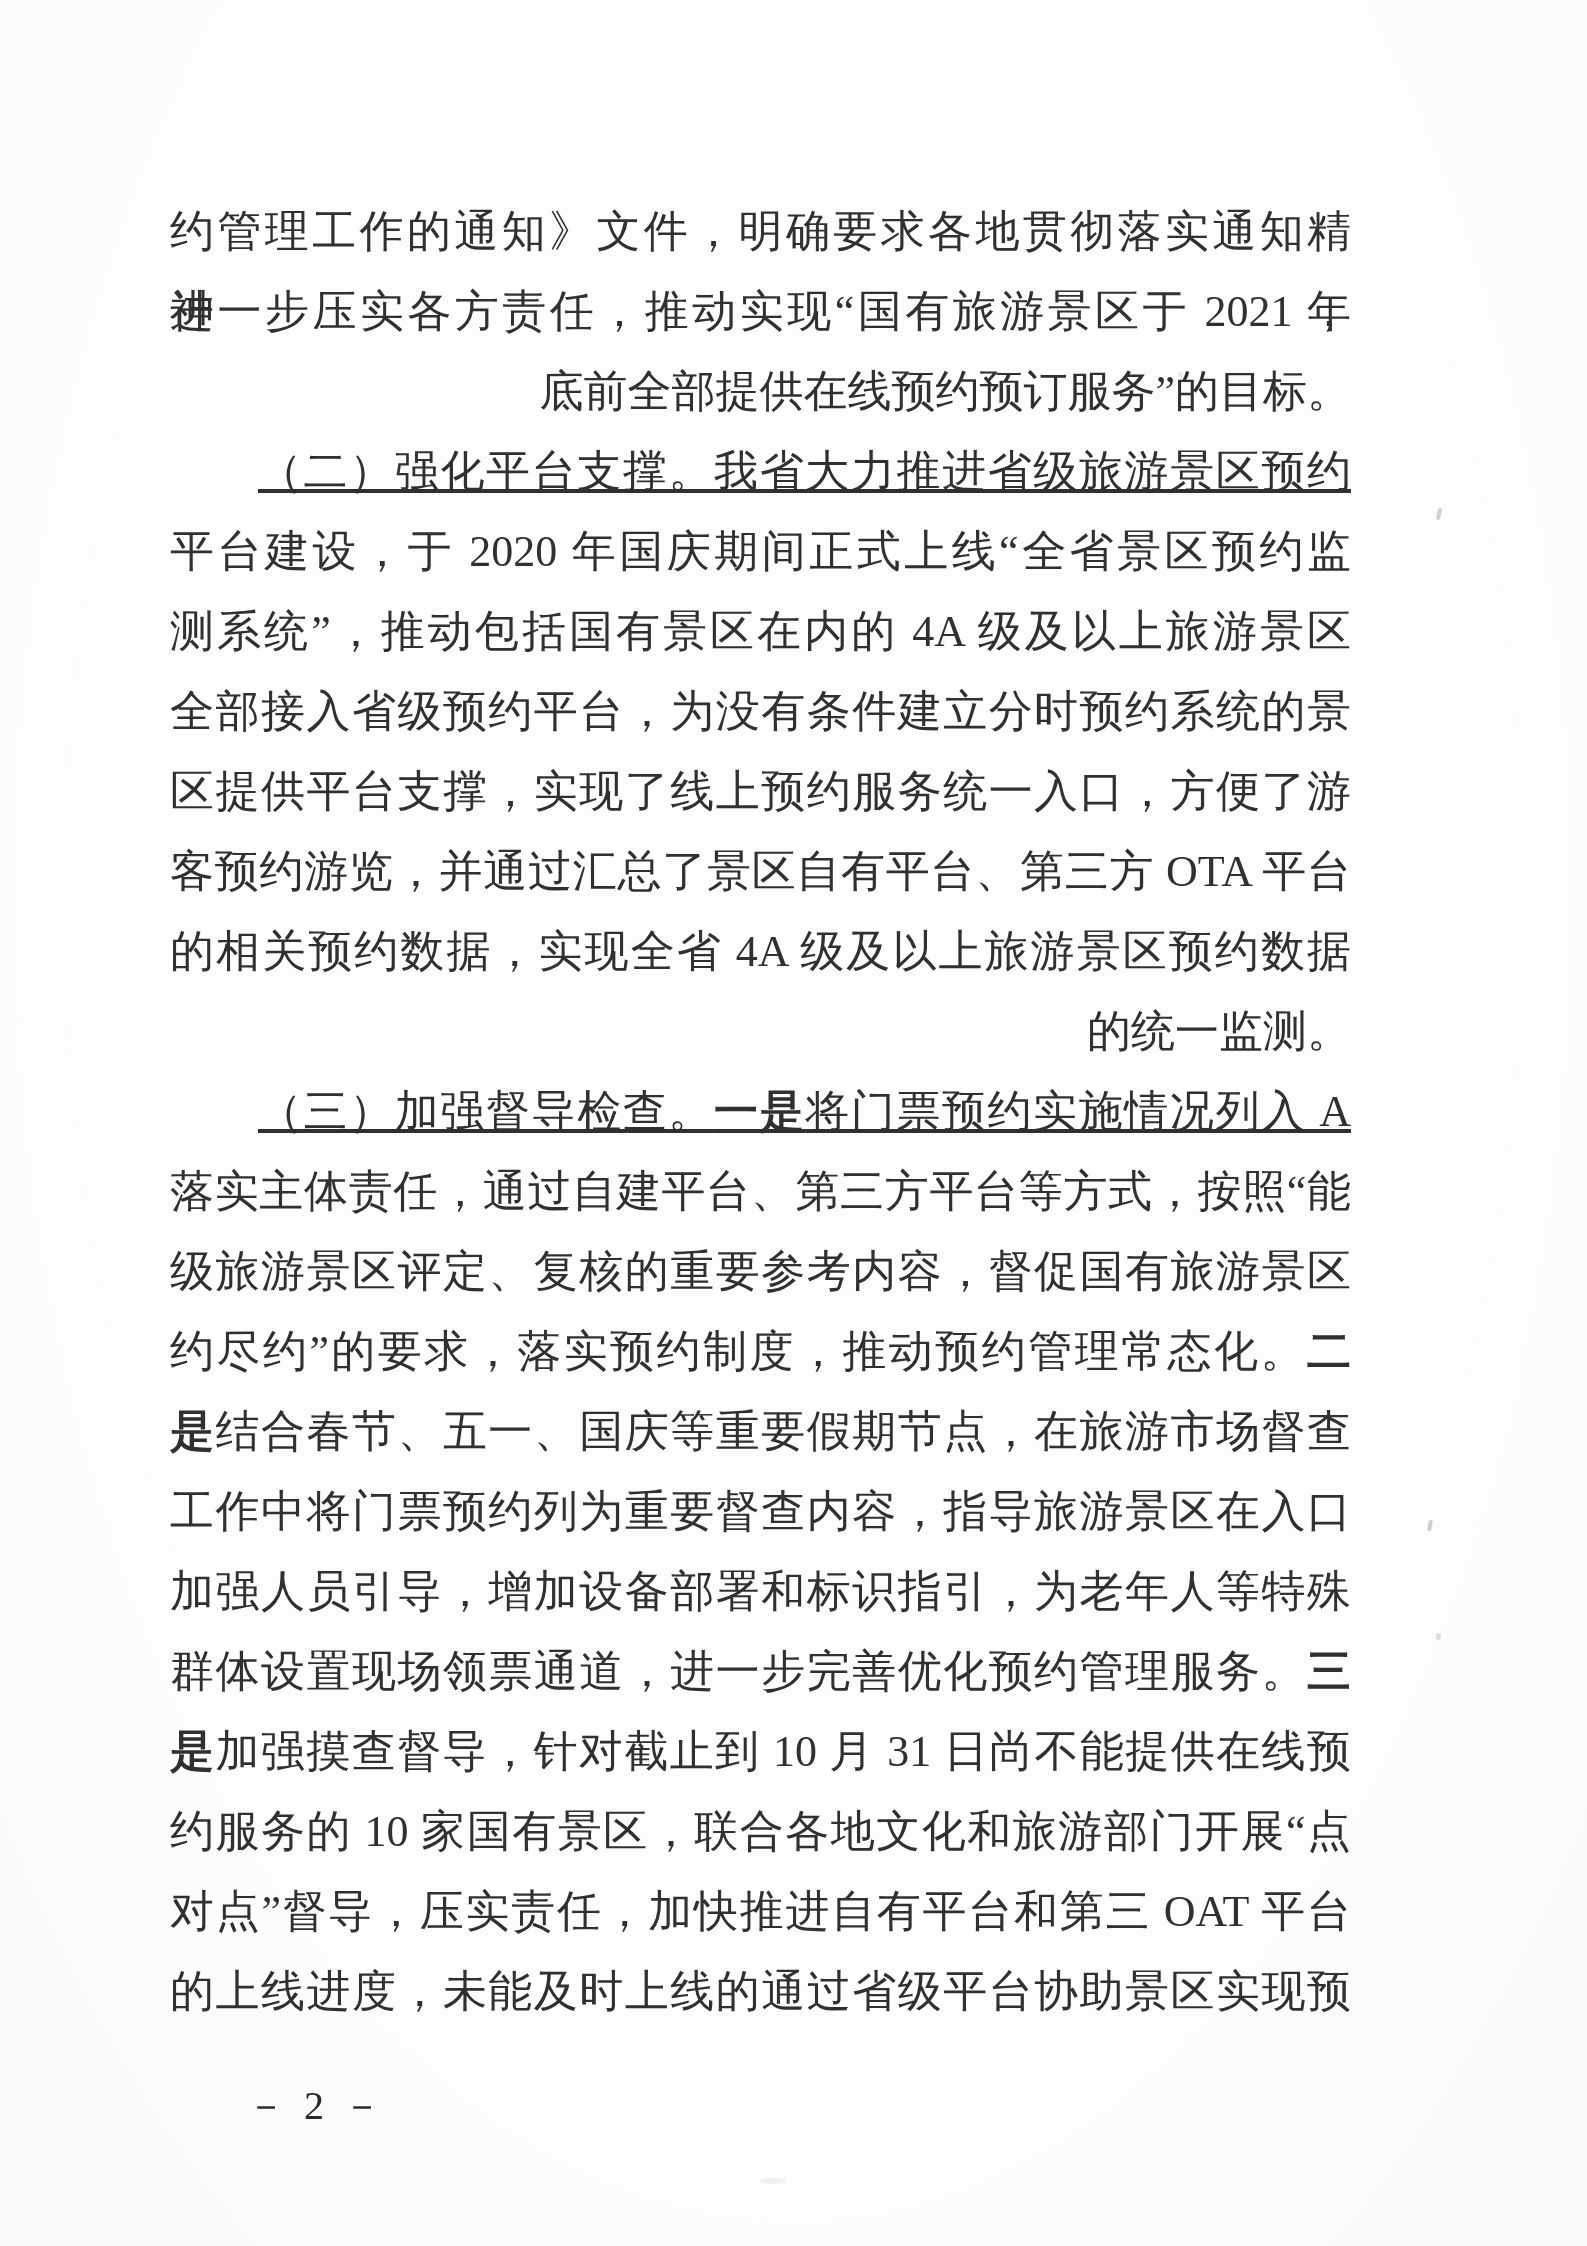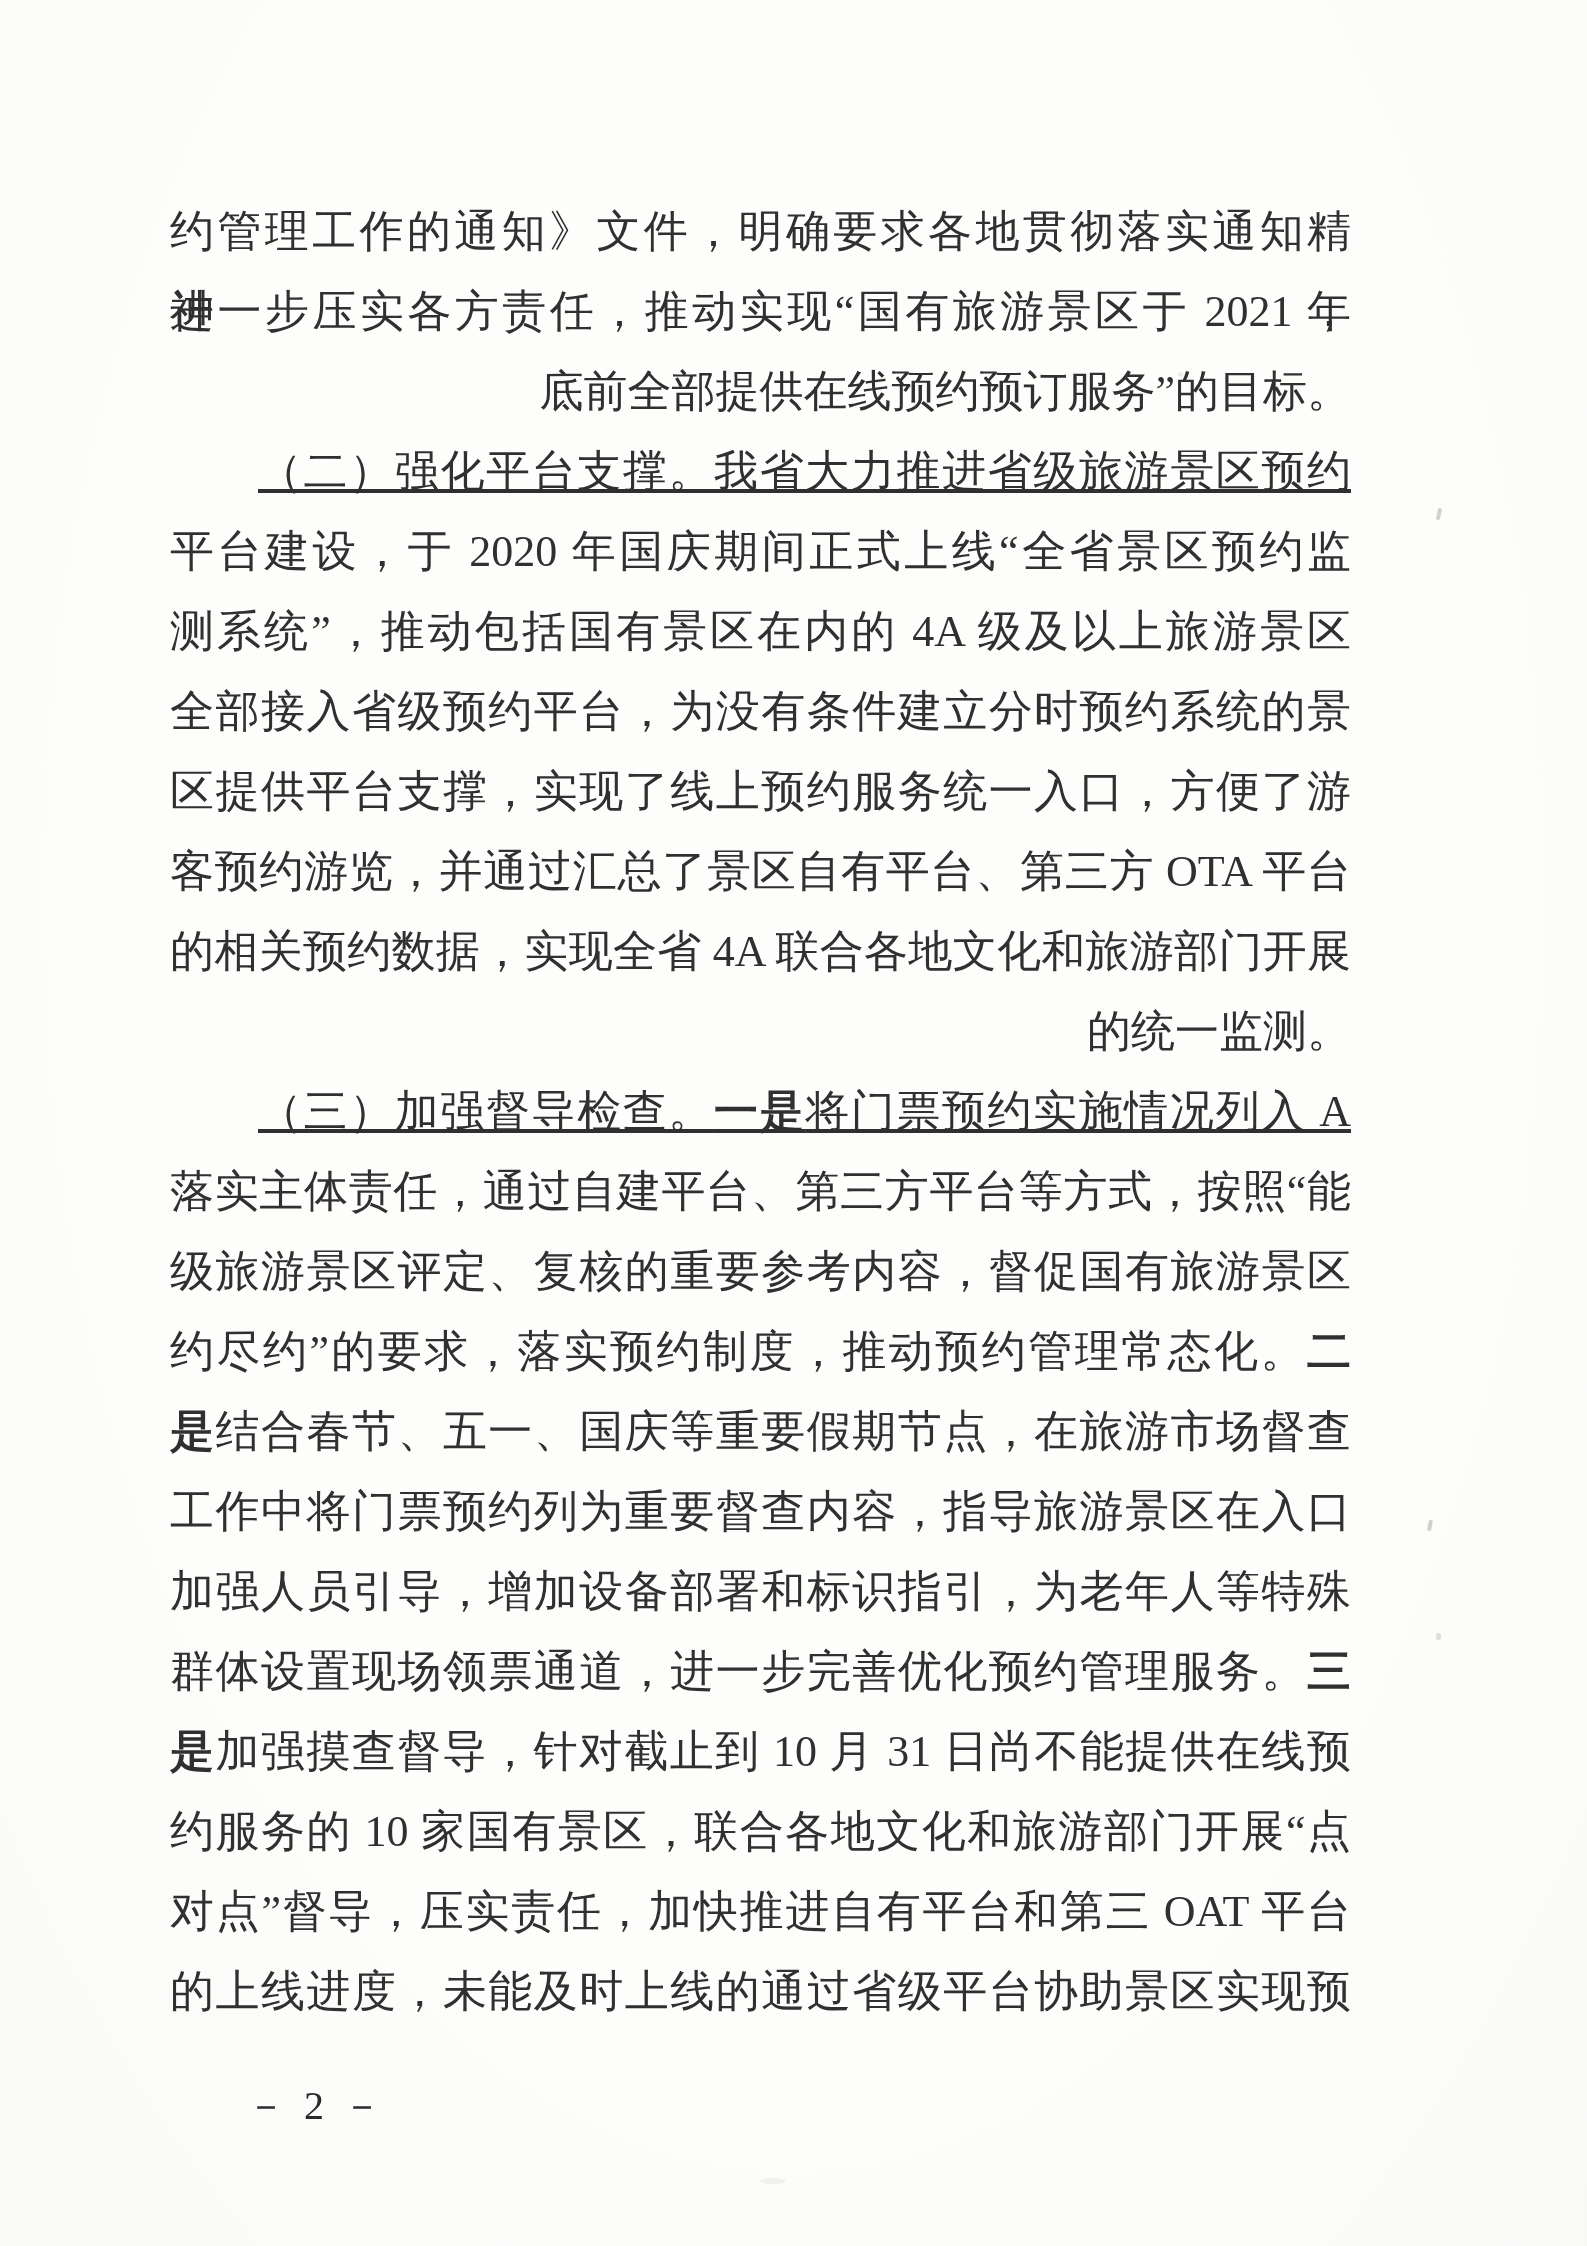--- a/index.html
+++ b/index.html
@@ -69,21 +69,21 @@
   <div class="text-block">
       <div class="line full"><span>约管理工作的通知》文件，明确要求各地贯彻落实通知精神，</span></div>
       <div class="line full"><span>进一步压实各方责任，推动实现“国有旅游景区于 2021 年</span></div>
       <div class="line"><span>底前全部提供在线预约预订服务”的目标。</span></div>
       <div class="line full indent"><span>（二）强化平台支撑。我省大力推进省级旅游景区预约</span></div>
       <div class="line full"><span>平台建设，于 2020 年国庆期间正式上线“全省景区预约监</span></div>
       <div class="line full"><span>测系统”，推动包括国有景区在内的 4A 级及以上旅游景区</span></div>
       <div class="line full"><span>全部接入省级预约平台，为没有条件建立分时预约系统的景</span></div>
       <div class="line full"><span>区提供平台支撑，实现了线上预约服务统一入口，方便了游</span></div>
       <div class="line full"><span>客预约游览，并通过汇总了景区自有平台、第三方 OTA 平台</span></div>
-      <div class="line full"><span>的相关预约数据，实现全省 4A 联合各地文化和旅游部门开展</span></div>
+      <div class="line full"><span>的相关预约数据，实现全省 4A 级及以上旅游景区预约数据</span></div>
       <div class="line"><span>的统一监测。</span></div>
       <div class="line full indent"><span>（三）加强督导检查。</span><span class="bold">一是</span><span>将门票预约实施情况列入 A</span></div>
       <div class="line full"><span>落实主体责任，通过自建平台、第三方平台等方式，按照“能</span></div>
       <div class="line full"><span>级旅游景区评定、复核的重要参考内容，督促国有旅游景区</span></div>
       <div class="line full"><span>约尽约”的要求，落实预约制度，推动预约管理常态化。</span><span class="bold">二</span></div>
       <div class="line full"><span class="bold">是</span><span>结合春节、五一、国庆等重要假期节点，在旅游市场督查</span></div>
       <div class="line full"><span>工作中将门票预约列为重要督查内容，指导旅游景区在入口</span></div>
       <div class="line full"><span>加强人员引导，增加设备部署和标识指引，为老年人等特殊</span></div>
       <div class="line full"><span>群体设置现场领票通道，进一步完善优化预约管理服务。</span><span class="bold">三</span></div>
       <div class="line full"><span class="bold">是</span><span>加强摸查督导，针对截止到 10 月 31 日尚不能提供在线预</span></div>

